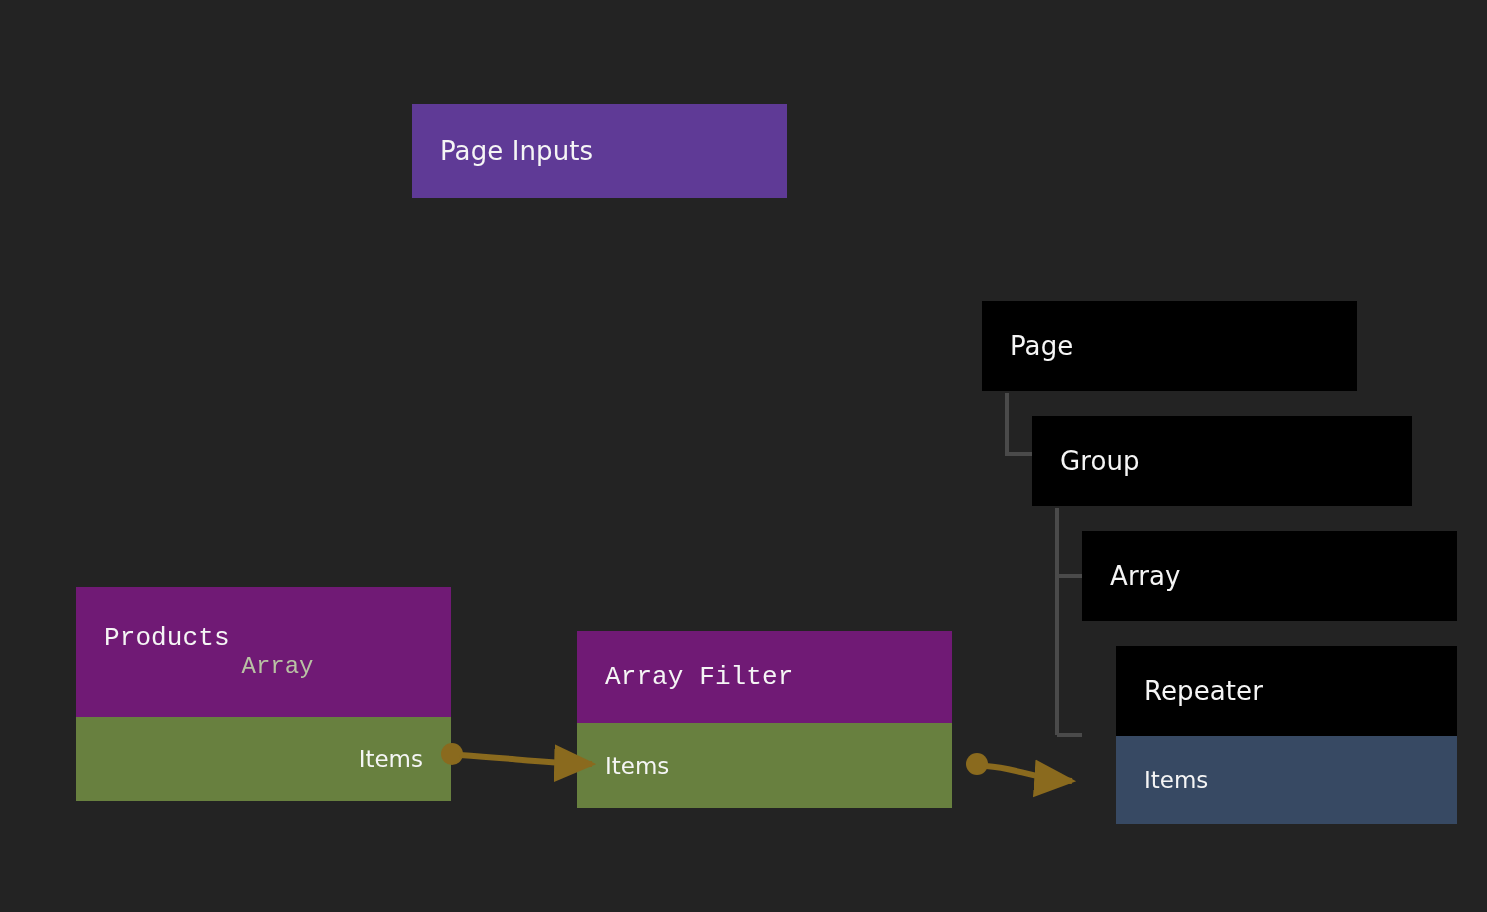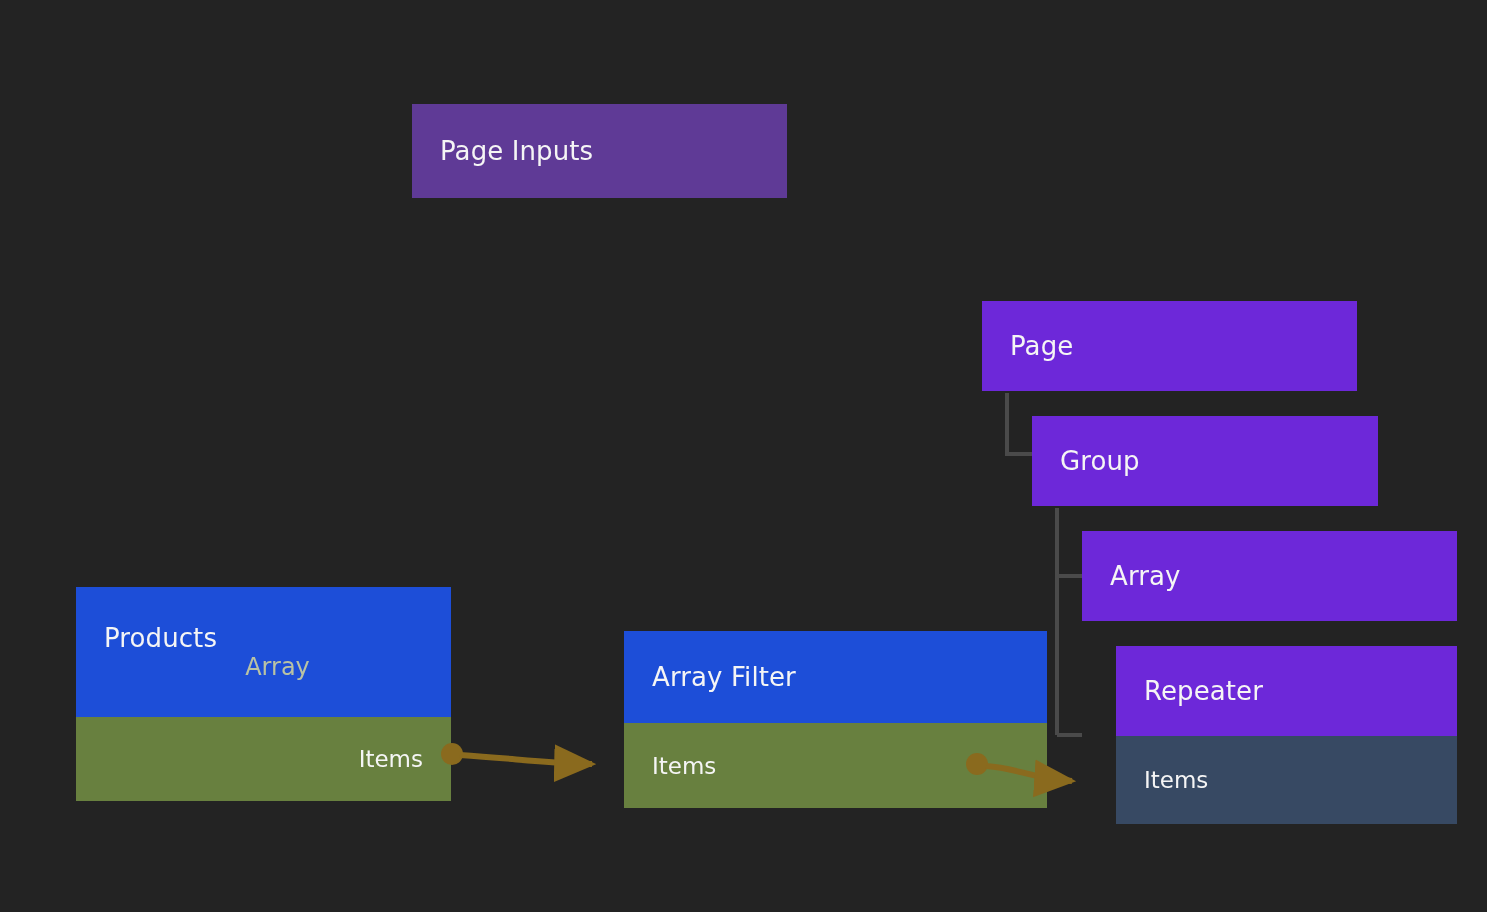--- a/index.html
+++ b/index.html
@@ -64,23 +64,23 @@
     justify-content: flex-end;
     padding-right: 28px;
   }
   .port-row.in {
     justify-content: flex-start;
     padding-left: 28px;
   }
 
   
   .purple .node-header { background: #5f3a96; }
-  .green  .node-header { background: #1d4ed8; }
+  .green  .node-header { background: #701a75; font-family: Liberation Mono, monospace; }
   .green  .node-body   { background: #68803f; }
-  .blue   .node-header { background: #6d28d9; }
+  .blue   .node-header { background: #000000; }
   .blue   .node-body   { background: #374963; }
 
   
   .layer {
     position: absolute;
     inset: 0;
     width: 1487px;
     height: 912px;
     pointer-events: none;
   }
@@ -132,38 +132,38 @@
       <div class="node-title">Products</div>
       <div class="node-subtitle">Array</div>
     </div>
     <div class="node-body" style="height: 84px;">
       <div class="port-row out" id="p-products-items" style="top: 0px; height: 84px;">
         <span>Items</span>
       </div>
     </div>
   </div>
 
-  <div class="node green" id="n-array-filter" style="left: 624px; top: 615px; width: 423px;">
+  <div class="node green" id="n-array-filter" style="left: 577px; top: 615px; width: 375px;">
     <div class="node-header" style="height: 92px;">
       <div class="node-title">Array Filter</div>
     </div>
     <div class="node-body" style="height: 85px;">
       <div class="port-row in" id="p-array-filter-items" style="top: 0px; height: 85px;">
         <span>Items</span>
       </div>
     </div>
   </div>
 
   <div class="node blue" id="n-page" style="left: 982px; top: 285px; width: 375px;">
     <div class="node-header" style="height: 90px;">
       <div class="node-title">Page</div>
     </div>
   </div>
 
-  <div class="node blue" id="n-group" style="left: 1032px; top: 400px; width: 346px;">
+  <div class="node blue" id="n-group" style="left: 1032px; top: 400px; width: 380px;">
     <div class="node-header" style="height: 90px;">
       <div class="node-title">Group</div>
     </div>
   </div>
 
   <div class="node blue" id="n-text" style="left: 1082px; top: 515px; width: 375px;">
     <div class="node-header" style="height: 90px;">
       <div class="node-title">Array</div>
     </div>
   </div>

